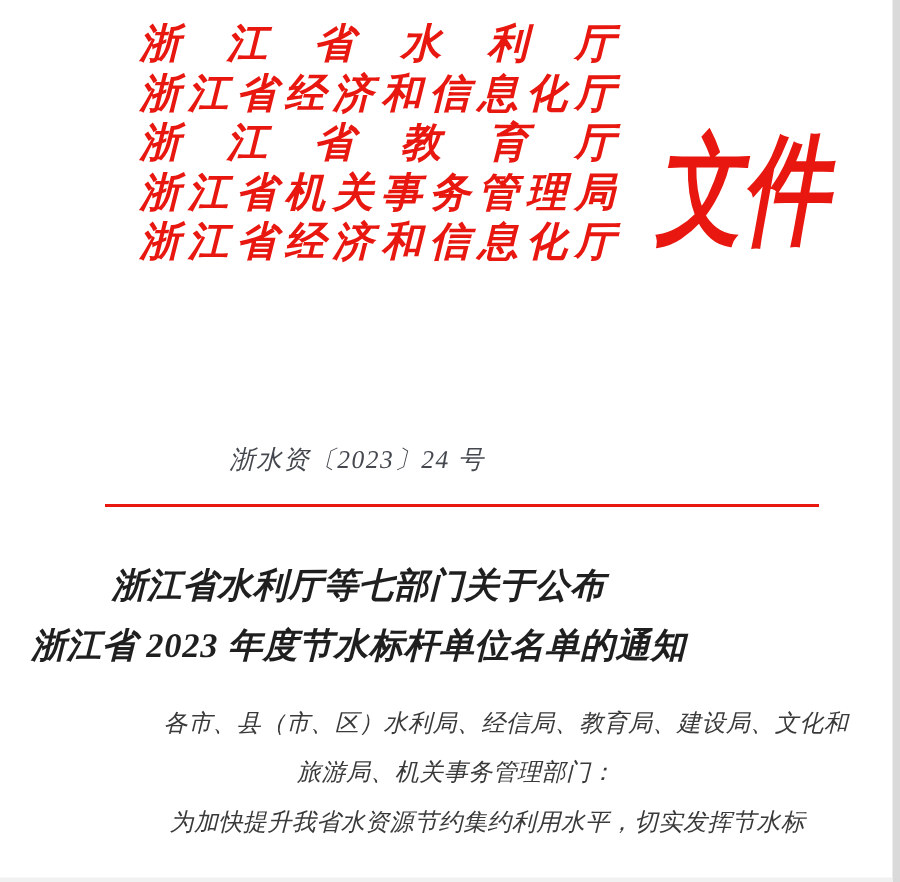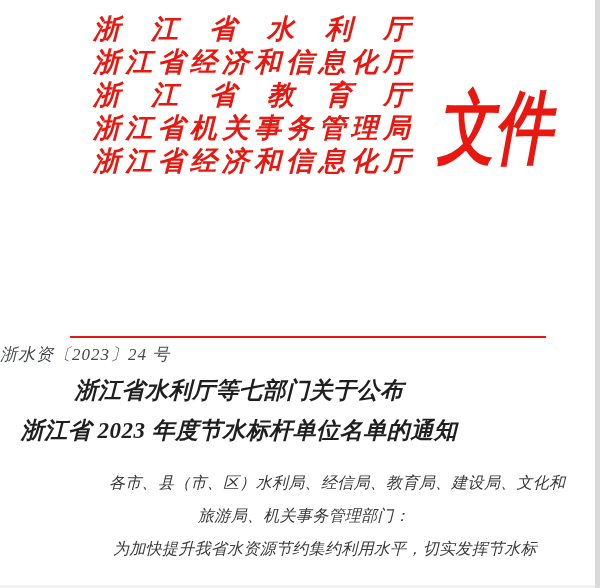--- a/index.html
+++ b/index.html
@@ -63,26 +63,25 @@
     transform-origin: left center;
     white-space: nowrap;
   }
 
   
   .doc-number {
     position: absolute;
     left: 0;
     top: 294px;
     width: 476px;
-    text-align: left;
+    text-align: center;
     color: #44484e;
     font-size: 17px;
     line-height: 26px;
     letter-spacing: 1px;
-    margin-top: 48px;
   }
 
   
   .red-rule {
     position: absolute;
     left: 70px;
     top: 336px;
     width: 476px;
     height: 2px;
     background: #e8170f;

